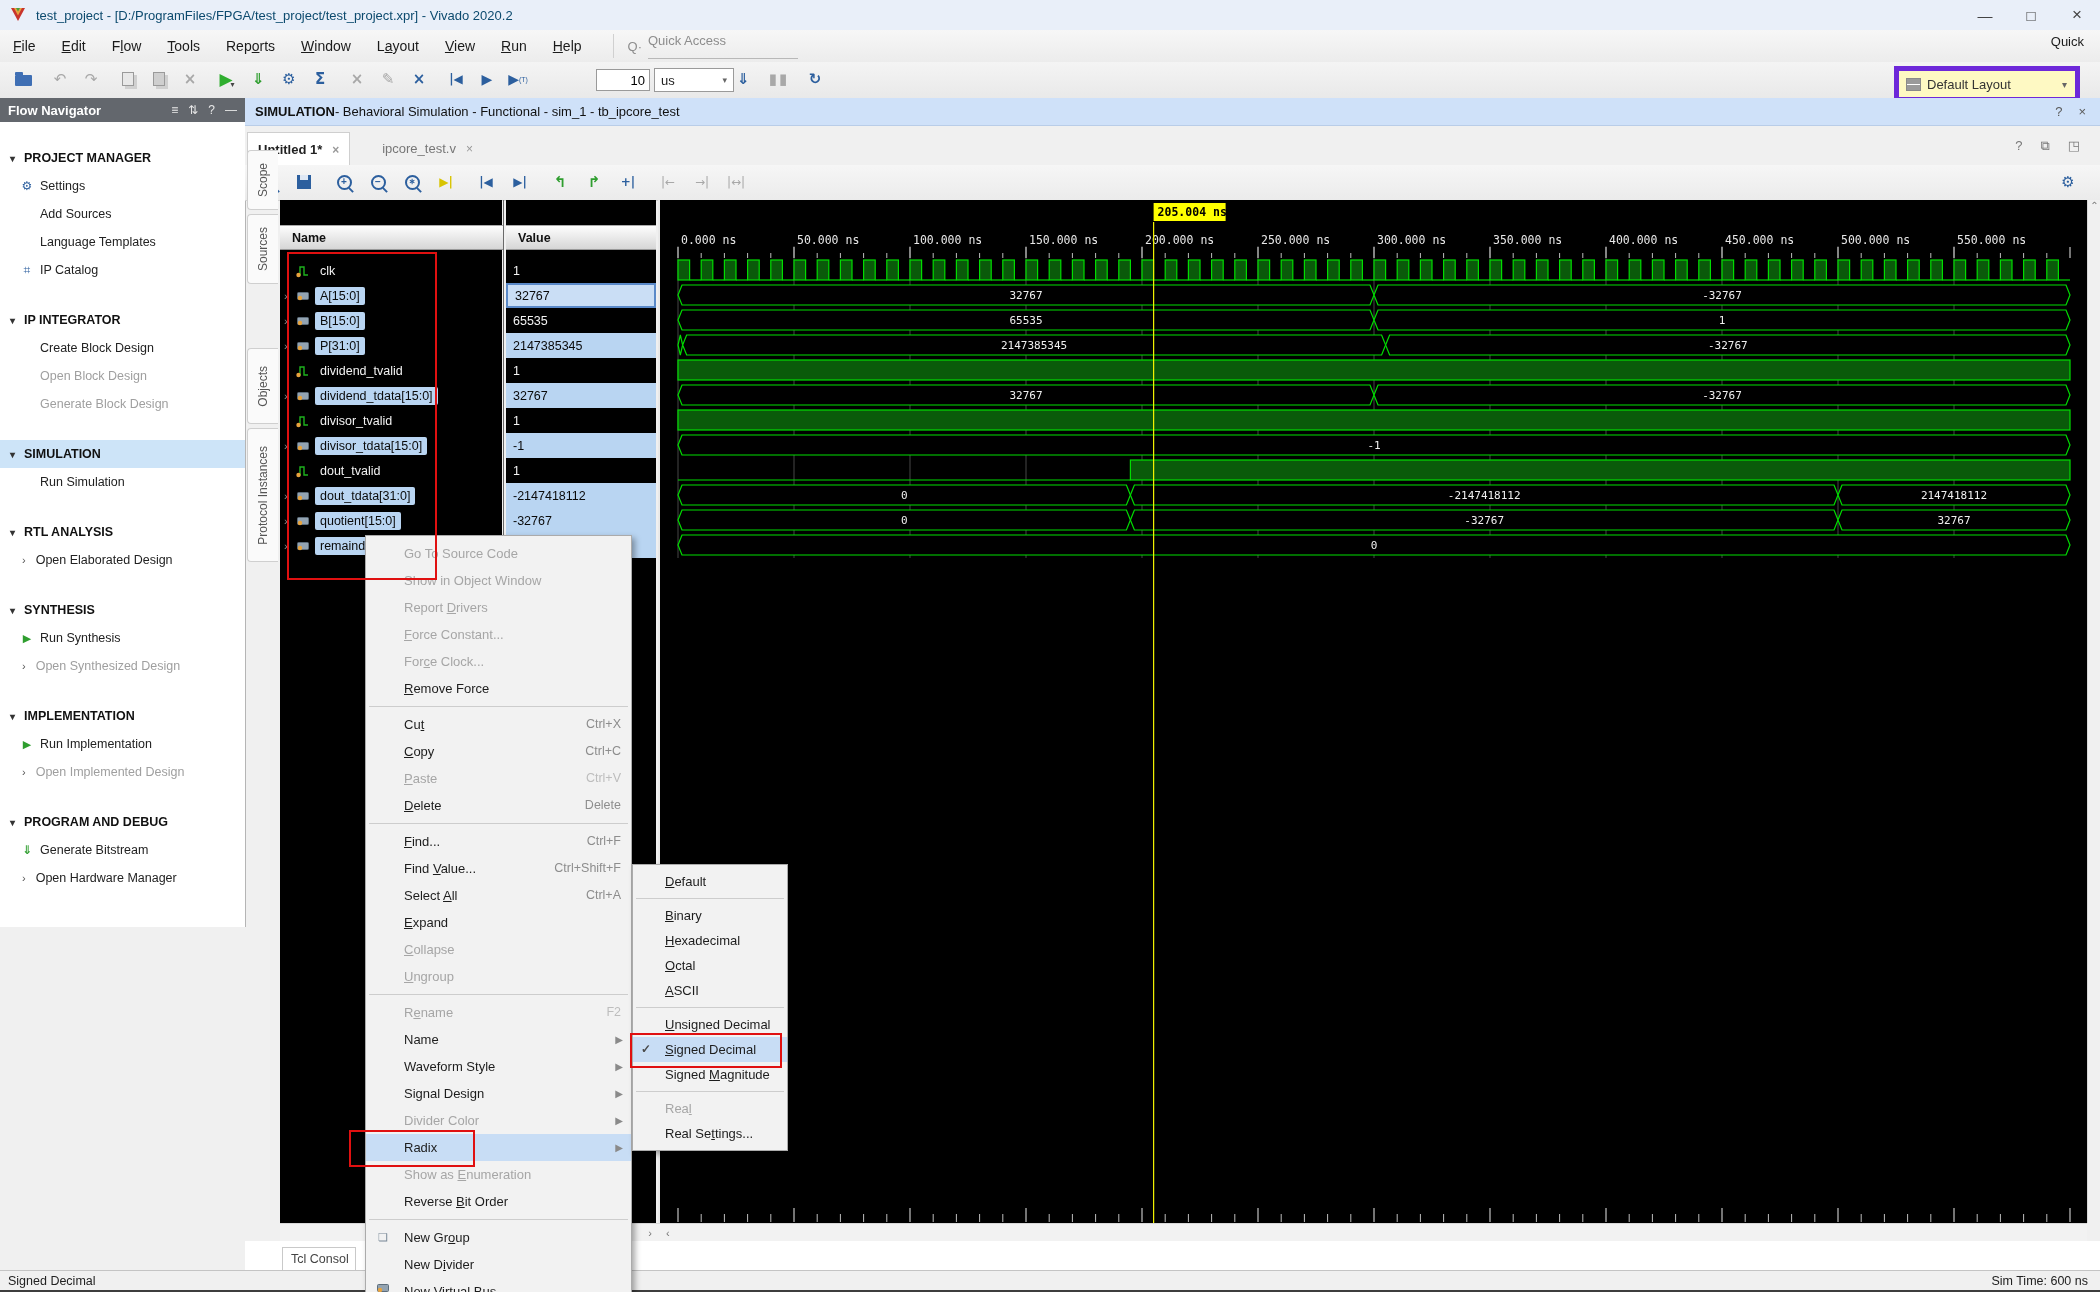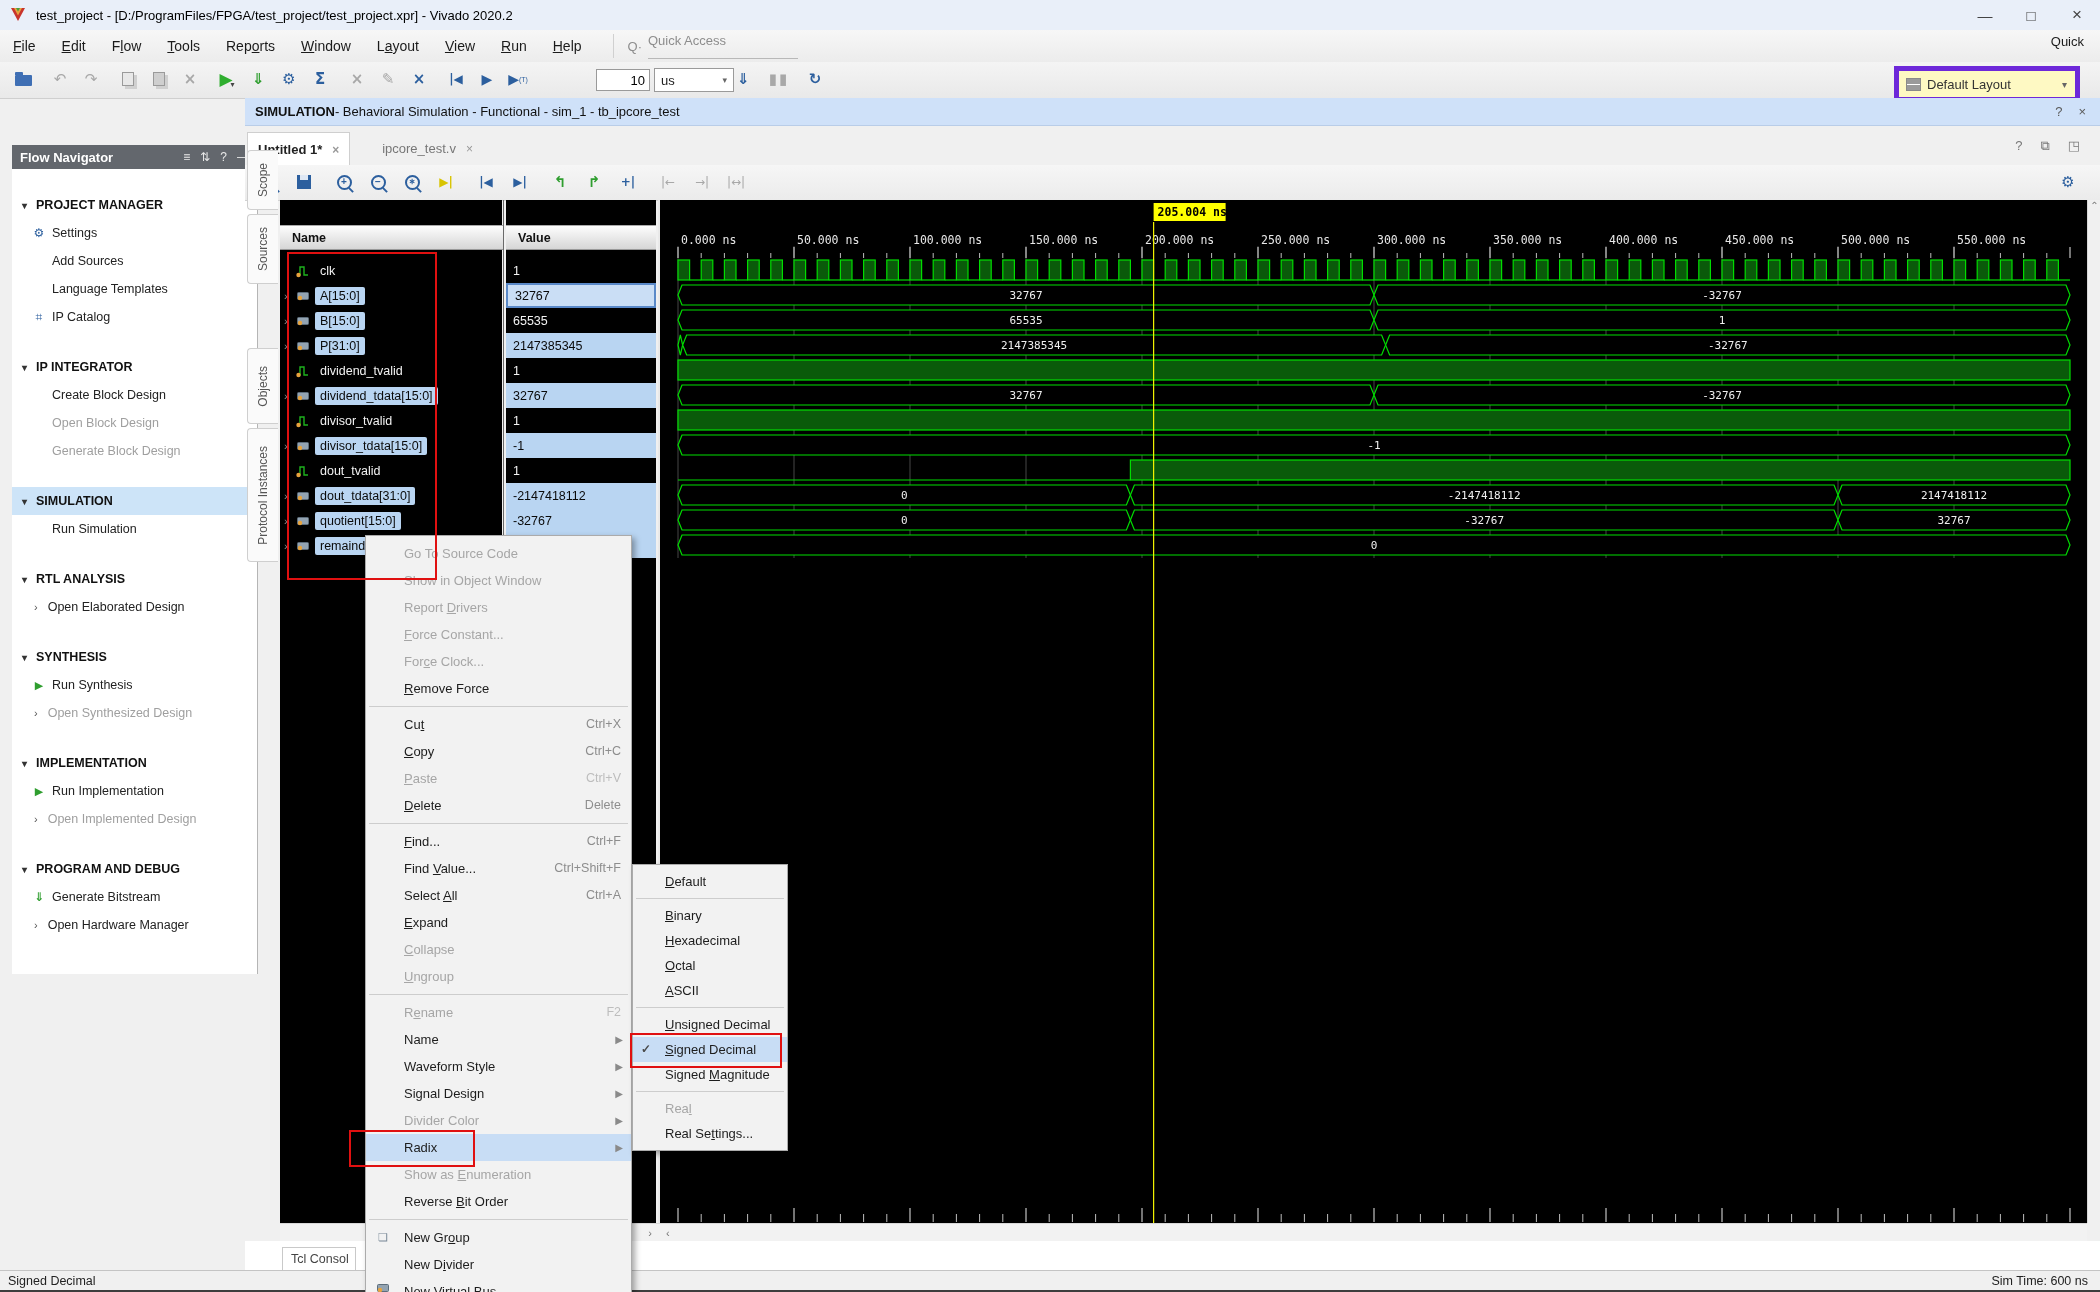--- a/index.html
+++ b/index.html
@@ -1,21 +1,21 @@
 <!DOCTYPE html>
 <html><head>
 <meta charset="utf-8">
 <style>
   html,body{margin:0;padding:0;}
   body{width:2100px;height:1292px;position:relative;overflow:hidden;
        font-family:"Liberation Sans",sans-serif;background:#f0f0f0;font-size:13px;color:#222;}
   .abs{position:absolute;}
   
   #titlebar{left:0;top:0;width:2100px;height:30px;background:#e9eff9;border-bottom:1px solid #d4dcea;display:flex;align-items:center;}
-  #titlebar .title{margin-left:8px;color:#000000;font-size:13px;}
+  #titlebar .title{margin-left:8px;color:#0c4a6e;font-size:13px;}
   #winbtns{position:absolute;right:0;top:0;height:30px;display:flex;}
   .winbtn{width:46px;height:30px;display:flex;align-items:center;justify-content:center;color:#444;font-size:15px;}
   
   #menubar{left:0;top:30px;width:2100px;height:32px;background:linear-gradient(#f7f7f7,#ececec);display:flex;align-items:center;}
   .menu-item{padding:0 13px;height:32px;line-height:32px;color:#1b1b1b;font-size:14px;}
   #quickaccess{display:flex;align-items:center;margin-left:18px;border-left:1px solid #d0d0d0;padding-left:14px;height:24px;}
   #quickaccess .qbox{width:150px;color:#8d8d8d;border-bottom:1px solid #b8b8b8;padding-bottom:10px;font-size:13px;}
   #ready{position:absolute;right:16px;top:34px;color:#1b1b1b;font-size:13px;}
   
   #toolbar{left:0;top:62px;width:2100px;height:36px;background:linear-gradient(#f4f4f4,#e9e9e9);border-bottom:1px solid #cfcfcf;}
@@ -38,21 +38,21 @@
   .lens::after{content:"";position:absolute;width:2px;height:6px;background:#2c5f9e;bottom:-5px;right:-2px;transform:rotate(-45deg);}
   .lens i{font-style:normal;font-size:10px;color:#2c5f9e;font-weight:bold;line-height:1;}
   #time-box{position:absolute;left:596px;top:6px;display:flex;align-items:center;}
   #time-input{width:44px;height:20px;border:1px solid #9a9a9a;text-align:right;font-size:13px;padding:0 4px;font-family:"Liberation Sans",sans-serif;}
   #time-unit{width:66px;height:22px;border:1px solid #9a9a9a;background:#fff;margin-left:4px;display:flex;align-items:center;justify-content:space-between;padding:0 6px;font-size:13px;gap:44px;}
   #layout-select{position:absolute;right:20px;top:66px;width:160px;height:26px;border:5px solid #6d28d9;background:#fef9c3;display:flex;align-items:center;padding:0 8px;font-size:13px;color:#333;}
   #layout-select .grid{width:13px;height:11px;background:#8a8a8a;margin-right:7px;
     background:linear-gradient(#9a9a9a 45%,#fff 45%,#fff 55%,#9a9a9a 55%);outline:1px solid #8a8a8a;}
   #layout-select .chev{margin-left:auto;color:#666;font-size:10px;}
   
-  #flownav{left:12px;top:98px;width:245px;height:829px;background:#fff;border-right:1px solid #b5b5b5;margin-top:47px;}
+  #flownav{left:0;top:98px;width:245px;height:829px;background:#fff;border-right:1px solid #b5b5b5;}
   #fn-header{height:24px;background:#63676d;color:#fff;display:flex;align-items:center;padding:0 8px;font-weight:bold;font-size:13px;}
   #fn-header .ic{margin-left:auto;display:flex;gap:10px;font-weight:normal;font-size:12px;color:#e8e8e8;}
   .fn-section{margin-top:22px;}
   .fn-sec-header{height:28px;display:flex;align-items:center;padding-left:10px;font-weight:bold;font-size:12.5px;color:#111;}
   .fn-sec-header .chv{color:#333;font-size:10px;margin-right:9px;}
   .fn-sec-header.hl{background:#cde4f8;}
   .fn-item{height:28px;display:flex;align-items:center;padding-left:40px;font-size:12.5px;color:#222;}
   .fn-item.dis{color:#9f9f9f;}
   .fn-item .fic{width:18px;display:inline-flex;justify-content:center;margin-left:-22px;margin-right:4px;font-size:12px;}
   .fn-item .chv{color:#555;margin-left:-18px;margin-right:10px;font-size:11px;}

